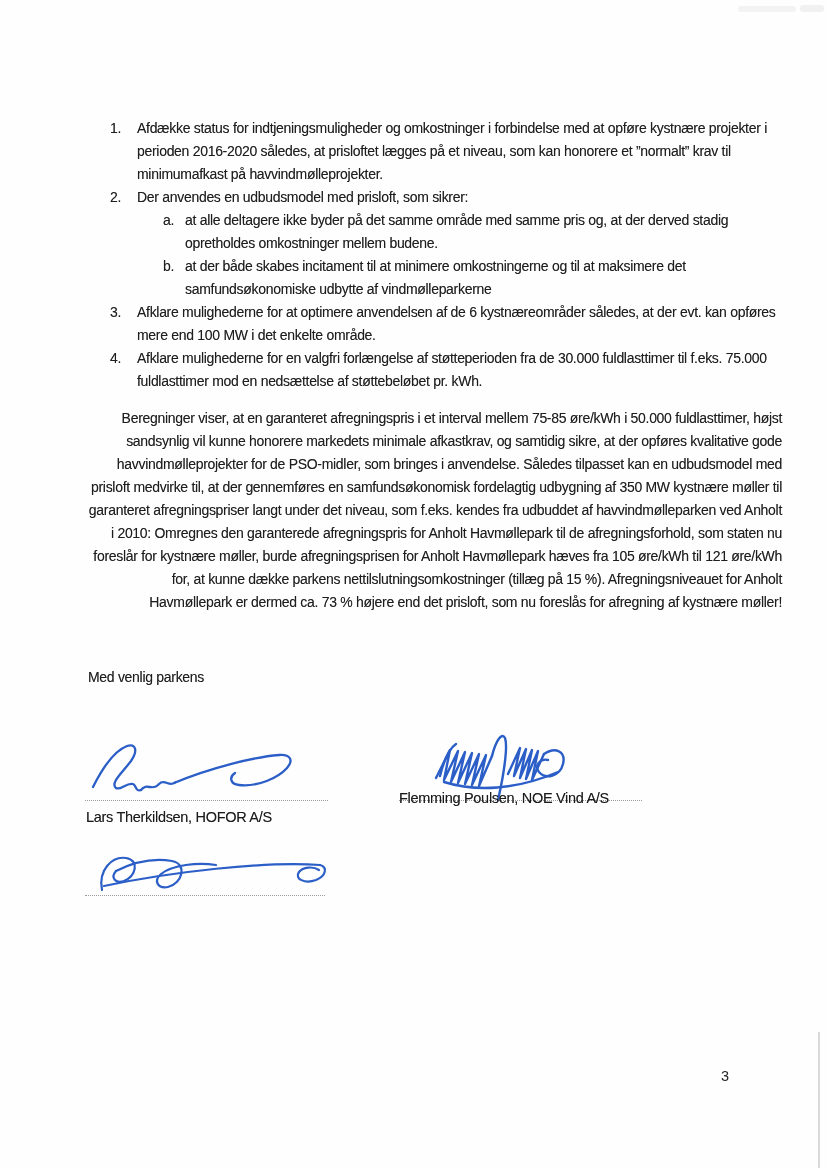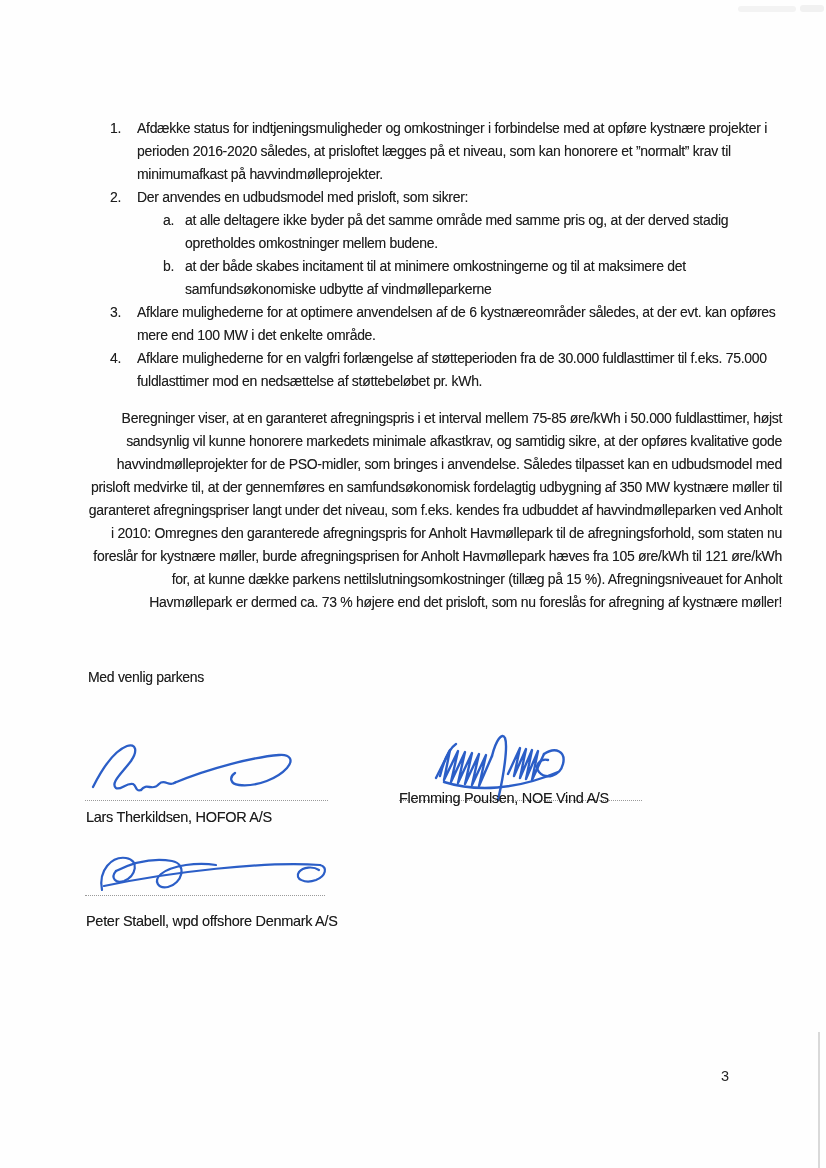--- a/index.html
+++ b/index.html
@@ -146,21 +146,20 @@
 
   <svg class="sig-svg" style="left:90px; top:848px;" width="245" height="52" viewBox="0 0 245 52">
     <g fill="none" stroke-width="2.2" stroke-linecap="round" stroke-linejoin="round">
       <path d="M12,42 C8,22 22,8 36,10 C50,12 46,28 34,33 C26,36 20,30 26,23" stroke="#2b5ec7"></path>
       <path d="M26,23 C44,14 64,10 82,13 C98,16 92,36 78,39 C68,41 63,33 71,26 C82,17 108,14 126,17" stroke="#2b5ec7"></path>
       <path d="M14,38 C80,24 175,13 230,17" stroke="#2b5ec7"></path>
       <path d="M230,17 C238,19 236,28 226,32 C215,36 204,31 209,24 C213,19 223,18 229,22" stroke="#2b5ec7"></path>
     </g>
   </svg>
   <div class="sig-line" style="left:85px; top:895px; width:240px;"></div>
-  <div class="sig-label" style="left:86px; top:913px;">Peter Stabell, wpd offshore Denmark A/S</div>
 
   <div class="page-number">3</div>
 
   <div class="scan-edge-line"></div>
   <div class="scan-smudge-a"></div>
   <div class="scan-smudge-b"></div>
 
 </div>
 
 </body></html>

